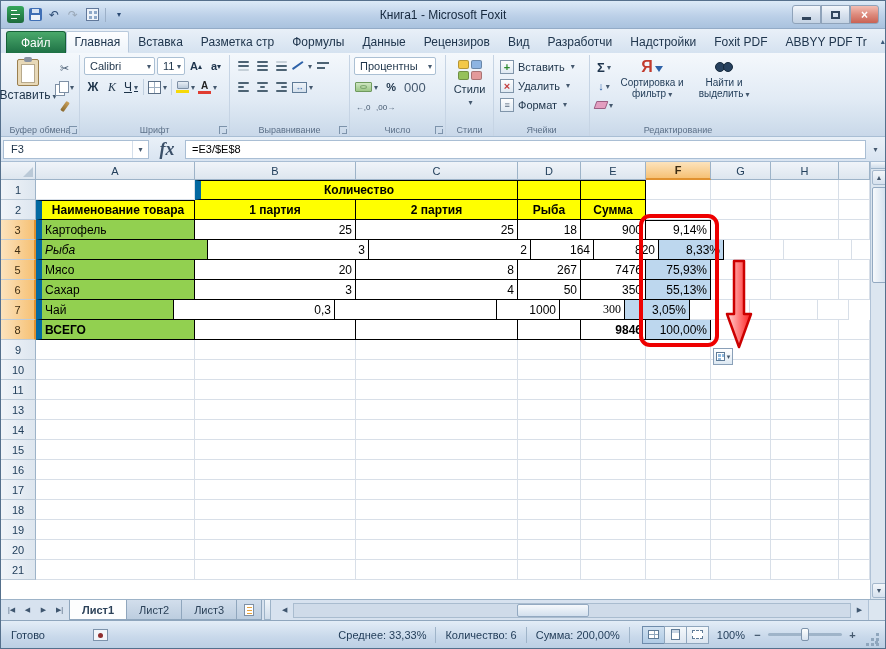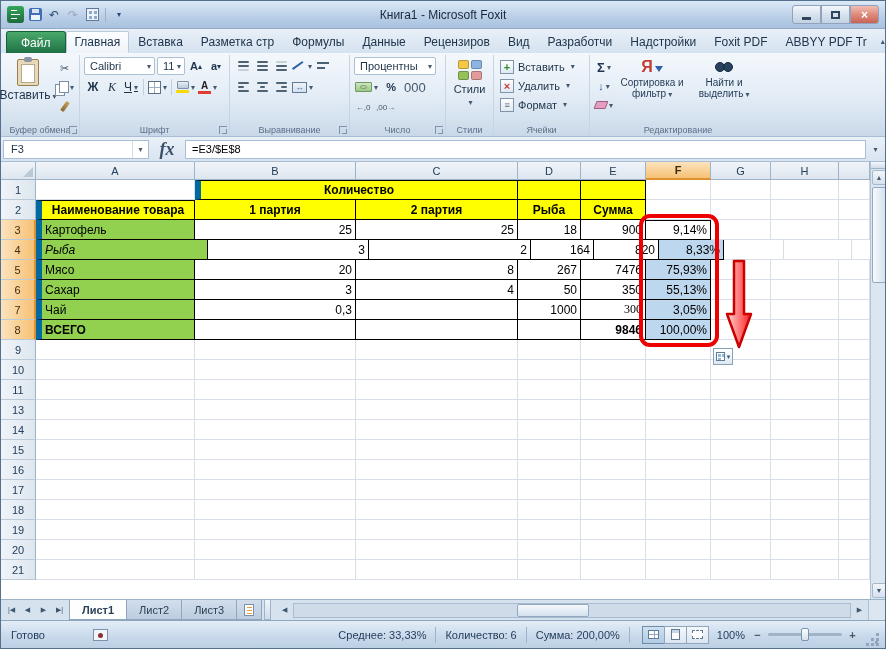--- a/index.html
+++ b/index.html
@@ -572,21 +572,21 @@
           <div class="cell tbl num" style="width: 162px;">4</div>
           <div class="cell tbl num" style="width: 63px;">50</div>
           <div class="cell tbl num" style="width: 65px;">350</div>
           <div class="cell tbl num sel" style="width: 65px;">55,13%</div>
           <div class="cell" style="width: 60px;"></div>
           <div class="cell" style="width: 68px;"></div>
           <div class="cell" style="width: 31px;"></div>
         </div>
         <div class="grow">
           <div class="rhdr hl">7</div>
-          <div class="cell g tbl tbl-l" style="width: 159px; text-align: right;">Чай</div>
+          <div class="cell g tbl tbl-l" style="width: 138px; text-align: right;">Чай</div>
           <div class="cell tbl num" style="width: 161px;">0,3</div>
           <div class="cell tbl num" style="width: 162px;"></div>
           <div class="cell tbl num" style="width: 63px;">1000</div>
           <div class="cell tbl num" style="width: 65px; font-family: Liberation Serif, serif;">300</div>
           <div class="cell tbl num sel" style="width: 65px;">3,05%</div>
           <div class="cell" style="width: 60px;"></div>
           <div class="cell" style="width: 68px;"></div>
           <div class="cell" style="width: 31px;"></div>
         </div>
         <div class="grow">

